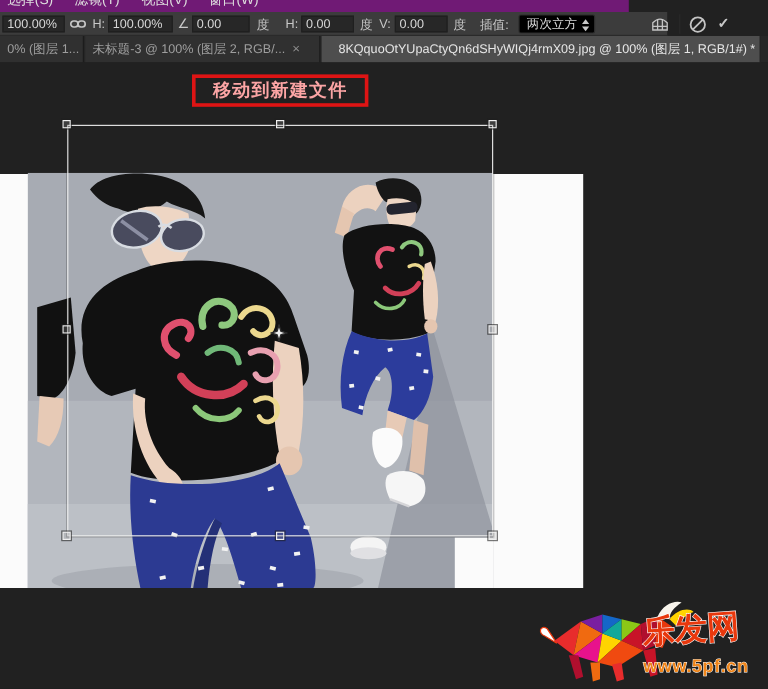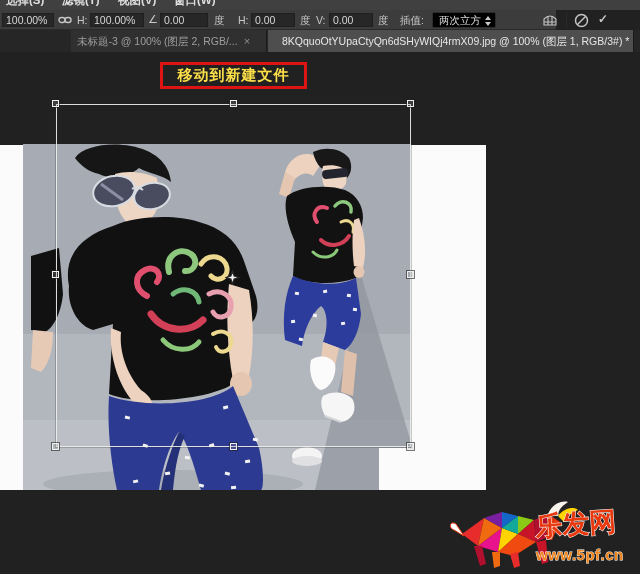--- a/index.html
+++ b/index.html
@@ -1,22 +1,22 @@
 <!DOCTYPE html>
 <html><head>
 <meta charset="utf-8">
 <style>
   * { margin:0; padding:0; box-sizing:border-box; }
   html,body { width:640px; height:574px; overflow:hidden; background:#212121;
               font-family:"Liberation Sans", sans-serif; }
   .app { position:relative; width:640px; height:574px; background:#212121; }
 
   
-  .menubar { position:absolute; left:0; top:0; width:640px; height:10px;
-             background:#404040; overflow:hidden;font-weight:bold; }
+  .menubar { position:absolute; left:0; top:0; width:524px; height:10px;
+             background:#701a75; overflow:hidden; }
   .menubar .menu-item { position:absolute; top:-8px; font-size:11.5px; color:#dedede;
                         line-height:16px; white-space:nowrap; }
 
   
   .optionsbar { position:absolute; left:0; top:10px; width:556px; height:20px;
                 background:#3c3c3c; border-bottom:1px solid #2a2a2a; }
   .optionsbar .field { position:absolute; top:3px; height:14px; background:#272727;
                        border:1px solid #1f1f1f; color:#d6d6d6; font-size:10.5px;
                        line-height:12px; padding:0 3px; }
   .optionsbar .lbl { position:absolute; top:4px; color:#c8c8c8; font-size:10.5px; }
@@ -59,21 +59,21 @@
                     box-shadow:0 0 0 1px rgba(40,40,40,0.25); }
   .handle { position:absolute; width:7px; height:7px; background:rgba(150,150,150,0.25);
             border:1px solid #efefef; outline:1px solid rgba(30,30,30,0.6);
             cursor:pointer; }
   .ref-point { position:absolute; left:225px; top:218px; width:15px; height:15px; }
 
   
   .anno-box { position:absolute; left:160px; top:10px; width:147px; height:27px;
               border:3px solid #de1414; display:flex; align-items:center;
               justify-content:center; }
-  .anno-text { color:#fde047; font-size:15px; font-weight:bold; letter-spacing:1px;
+  .anno-text { color:#fca5a5; font-size:15px; font-weight:bold; letter-spacing:1px;
                white-space:nowrap; }
 
   
   .watermark { position:absolute; right:0; bottom:0; width:196px; height:80px; }
   .wm-name { font-size:27px; font-weight:bold; fill:#e8380d; stroke:#ffffff;
              stroke-width:1px; paint-order:stroke; }
   .wm-url { font-size:15px; font-weight:bold; fill:#f08519; stroke:#ffffff;
             stroke-width:0.8px; paint-order:stroke; letter-spacing:0.5px; }
 </style>
 </head>
@@ -126,25 +126,28 @@
     <span class="icon-btn" style="left:574px;top:3px">
       <svg width="15" height="15" viewBox="0 0 15 15">
           <circle cx="7.5" cy="7.5" r="6" fill="none" stroke="#c4c4c4" stroke-width="1.5"></circle>
           <line x1="3.5" y1="11.5" x2="11.5" y2="3.5" stroke="#c4c4c4" stroke-width="1.5"></line>
         </svg>
     </span>
     <span class="icon-btn commit" style="left:598px;top:2px">✓</span>
   </div>
 
   <div class="tabbar">
+    <div class="tab" style="left:0;width:70px">
+      <span>0% (图层 1...</span>
+    </div>
     <div class="tab" style="left:71px;width:196px">
       <span>未标题-3 @ 100% (图层 2, RGB/...</span><span class="close">×</span>
     </div>
     <div class="tab active" style="left:268px;width:366px;padding-left:14px">
-      <span>8KQquoOtYUpaCtyQn6dSHyWIQj4rmX09.jpg @ 100% (图层 1, RGB/3#) *</span>
+      <span>8KQquoOtYUpaCtyQn6dSHyWIQj4rmX09.jpg @ 100% (图层 1, RGB/1#) *</span>
     </div>
   </div>
 
   <div class="canvas-area">
 
     <div class="doc-canvas"></div>
 
     <div class="photo-wrap">
       <svg width="388" height="346" viewBox="0 0 388 346">
 

